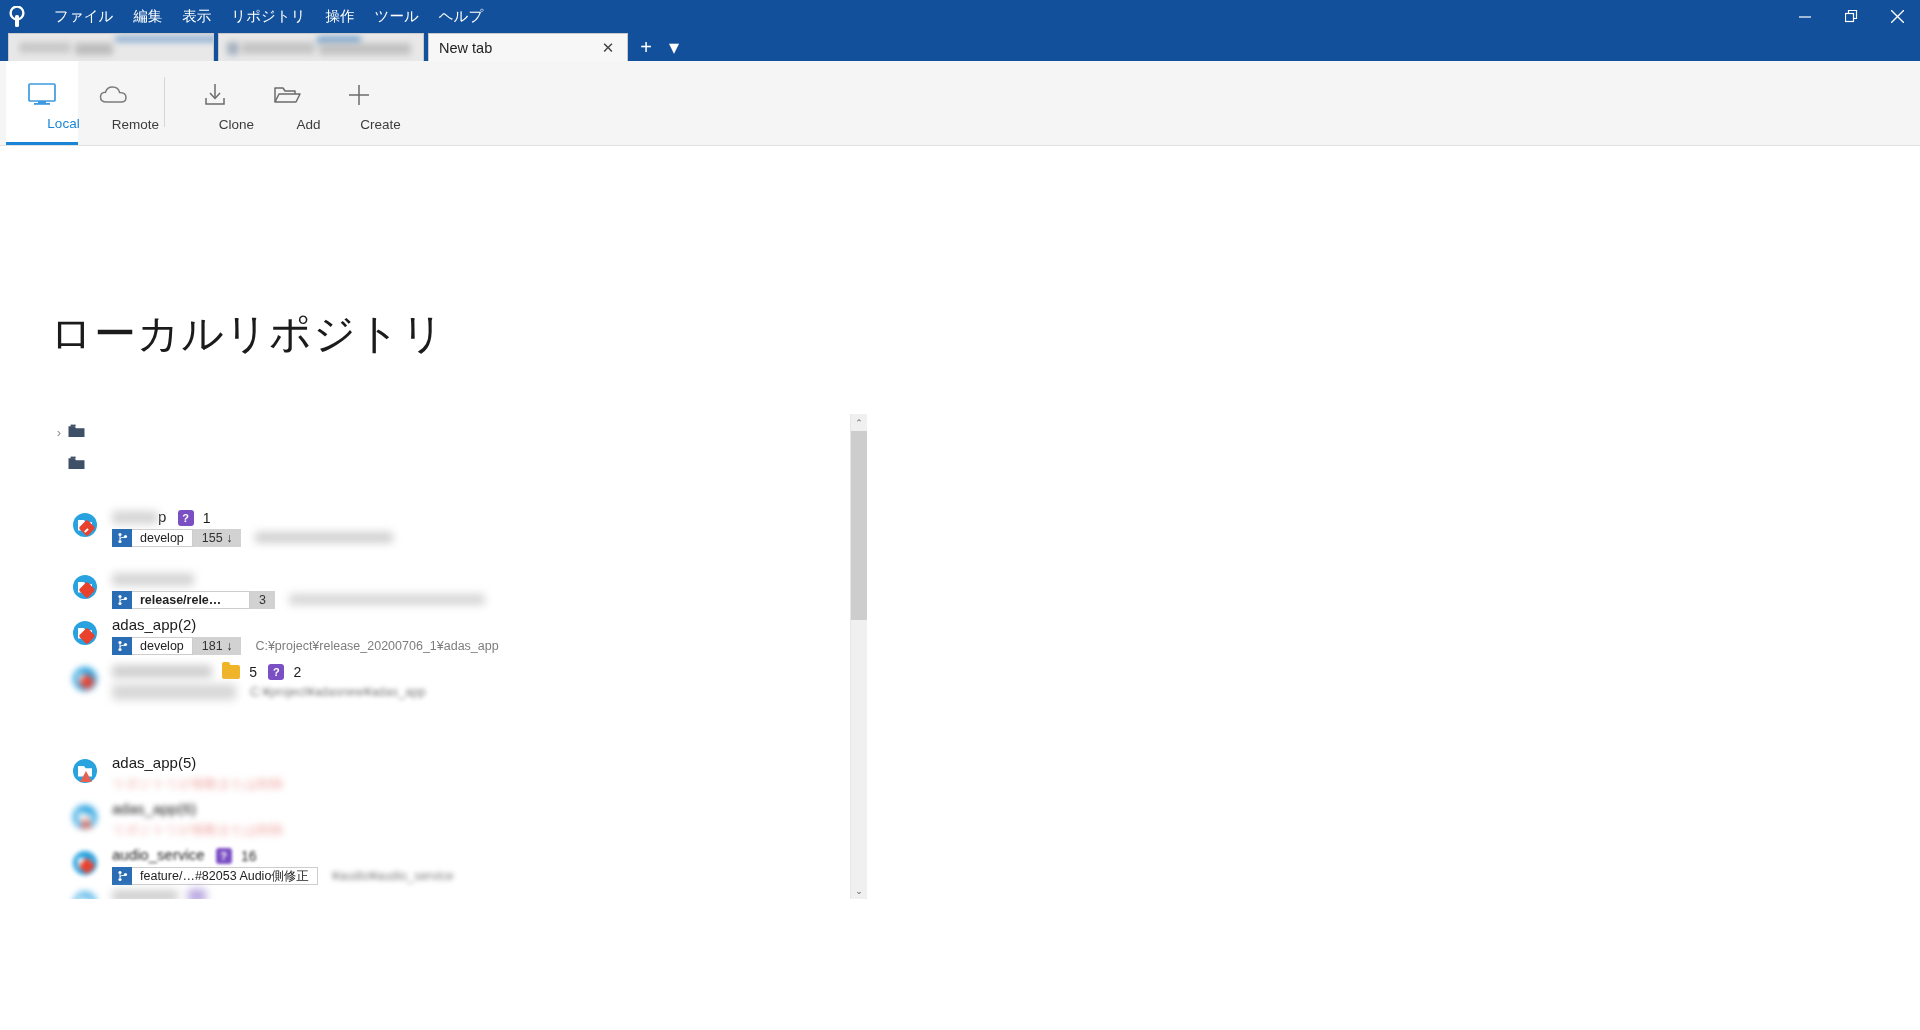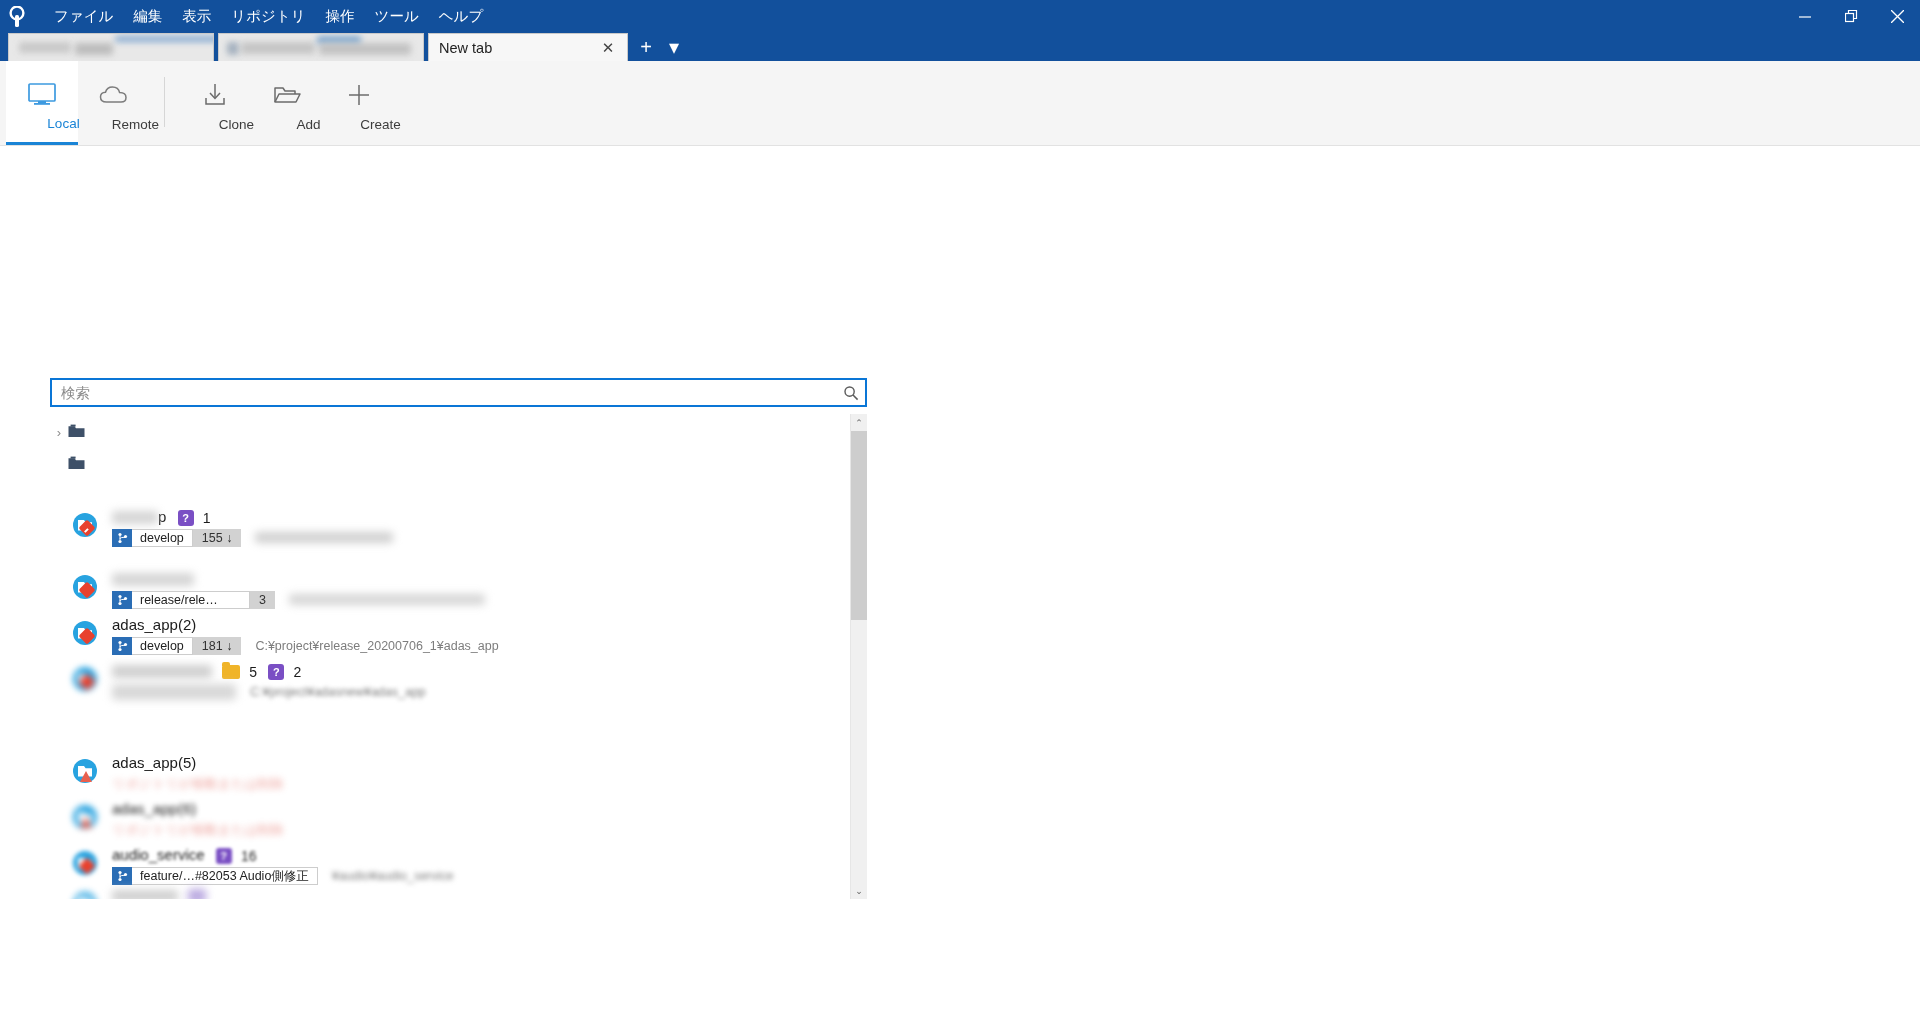--- a/index.html
+++ b/index.html
@@ -276,30 +276,22 @@
         <line x1="13" y1="3" x2="13" y2="23" stroke="#6b6b6b" stroke-width="1.5"></line>
         <line x1="3" y1="13" x2="23" y2="13" stroke="#6b6b6b" stroke-width="1.5"></line>
       </svg>
     </span>
     <span class="rb-label">Create</span>
   </div>
 </div>
 
 <div class="content">
 
-
-  <div class="search-wrap">
-    <input class="search-input" type="text" placeholder="検索" style="">
-    <span class="search-icon">
-      <svg width="16" height="16" viewBox="0 0 16 16">
-        <circle cx="6.6" cy="6.6" r="4.6" fill="none" stroke="#5a5a5a" stroke-width="1.4"></circle>
-        <line x1="10" y1="10" x2="14.6" y2="14.6" stroke="#5a5a5a" stroke-width="1.5"></line>
-      </svg>
-    </span>
-  </div>
+  <div class="page-title">ローカルリポジトリ</div>
+
 
   <div class="list-outer">
     <div class="list-scrollview">
 
       <div class="tree-row" style="top:10px;">
         <span class="twisty">›</span>
         <span class="folder-icon">
           <svg width="17" height="14" viewBox="0 0 17 14">
             <path d="M0.5 2.2 L0.5 13 L16.5 13 L16.5 4.2 L8 4.2 L6.6 2.2 Z" fill="#3e5068"></path>
             <rect x="2.6" y="0.6" width="5" height="2" fill="#3e5068"></rect>
@@ -371,21 +363,21 @@
         <span class="badge-row">
           <span class="branch-chip">
             <span class="branch-ico">
               <svg width="11" height="12" viewBox="0 0 11 12">
                 <circle cx="3" cy="2.5" r="1.6" fill="#fff"></circle>
                   <circle cx="3" cy="9.5" r="1.6" fill="#fff"></circle>
                 <circle cx="8.5" cy="4.5" r="1.6" fill="#fff"></circle>
                 <path d="M3 4 L3 8 M3 7 Q3 5 8.5 5.5" stroke="#fff" stroke-width="1" fill="none"></path>
               </svg>
             </span>
-            <span class="branch-name" style="width:118px;overflow:hidden;">release/rele…</span>
+            <span class="branch-name" style="width:118px;overflow:hidden;font-weight:bold;">release/rele…</span>
             <span class="branch-count">3</span>
           </span>
           <span class="repo-path">
             <span class="blur-patch" style="position:relative;display:inline-block;width:196px;height:11px;background:#d6d6d6;vertical-align:-1px;"></span>
           </span>
         </span>
       </div>
 
       <div class="repo-row" style="top:202px;">
         <span class="repo-icon">

